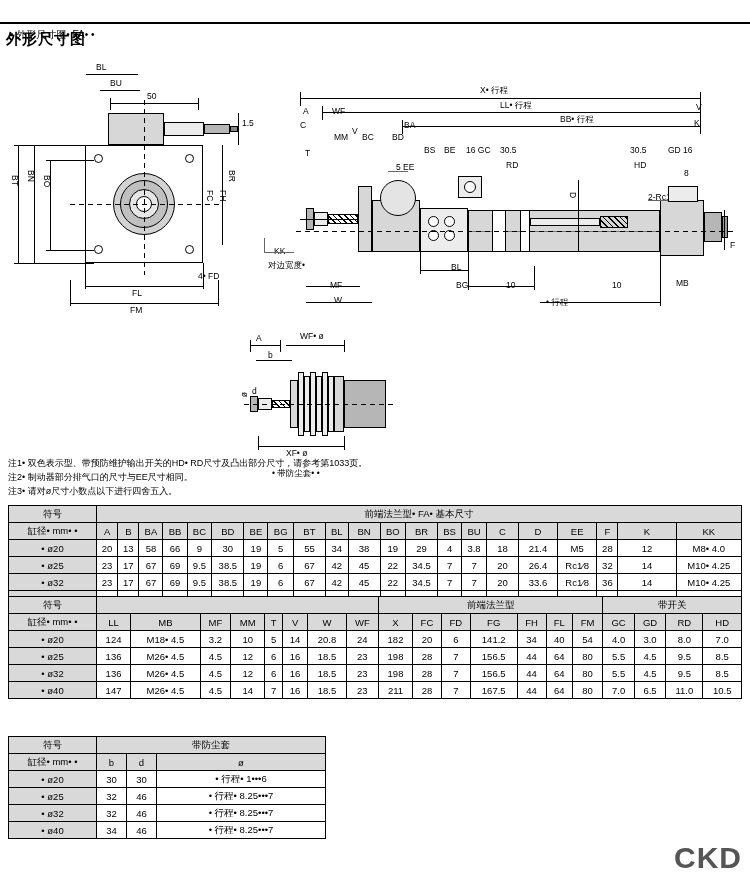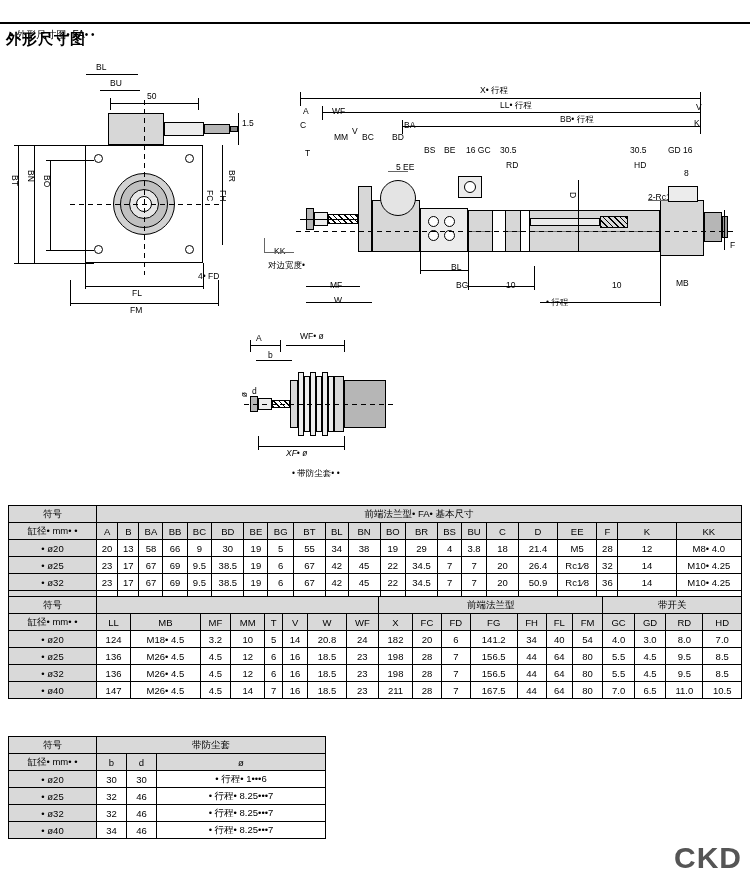--- a/index.html
+++ b/index.html
@@ -260,25 +260,30 @@
       <div class="lgbox" style="left:310px; top:332px; width:6px; height:64px;"></div>
       <div class="lgbox" style="left:316px; top:336px; width:6px; height:56px;"></div>
       <div class="lgbox" style="left:322px; top:332px; width:6px; height:64px;"></div>
       <div class="lgbox" style="left:328px; top:336px; width:6px; height:56px;"></div>
       <div class="gbox" style="left:334px; top:336px; width:10px; height:56px;"></div>
       <div class="dgbox" style="left:344px; top:340px; width:42px; height:48px;"></div>
       <div class="dl dash" style="left:244px; top:364px; width:150px;"></div>
       <div class="dl hl" style="left:258px; top:406px; width:86px;"></div>
       <div class="dl vl" style="left:258px; top:396px; height:14px;"></div>
       <div class="dl vl" style="left:344px; top:396px; height:14px;"></div>
-      <div class="lbl" style="left:286px; top:408px;font-style:italic;">XF•  ø</div>
-      <div class="lbl" style="left:272px; top:428px;margin-left:20px;">•  带防尘套•  •</div>
+      <div class="lbl" style="left:286px; top:408px;">XF•  ø</div>
+      <div class="lbl" style="left:272px; top:428px;">•  带防尘套•  •</div>
     </div>
   </div>
 
+  <div class="notes">
+    <div>注1• 双色表示型、带预防维护输出开关的HD• RD尺寸及凸出部分尺寸，请参考第1033页。</div>
+    <div>注2• 制动器部分排气口的尺寸与EE尺寸相同。</div>
+    <div>注3• 请对ø尺寸小数点以下进行四舍五入。</div>
+  </div>
 
   <table class="tbl" style="left:8px; top:505px; width:734px;">
     <tbody>
         <tr>
       <td class="hd" rowspan="1" style="width:88px;">符号</td>
       <td class="hd" colspan="21">前端法兰型• FA• 基本尺寸</td>
     </tr>
     <tr>
       <td class="hd">缸径• mm• •</td>
       <td class="hd">A</td>
@@ -362,21 +367,21 @@
       <td>19</td>
       <td>6</td>
       <td>67</td>
       <td>42</td>
       <td>45</td>
       <td>22</td>
       <td>34.5</td>
       <td>7</td>
       <td>7</td>
       <td>20</td>
-      <td>50.9</td>
+      <td>33.6</td>
       <td>Rc1⁄8</td>
       <td>36</td>
       <td>14</td>
       <td>M10• 4.25</td>
     </tr>
     <tr>
       <td class="lead">• ø40</td>
       <td>25</td>
       <td>19</td>
       <td>74</td>

